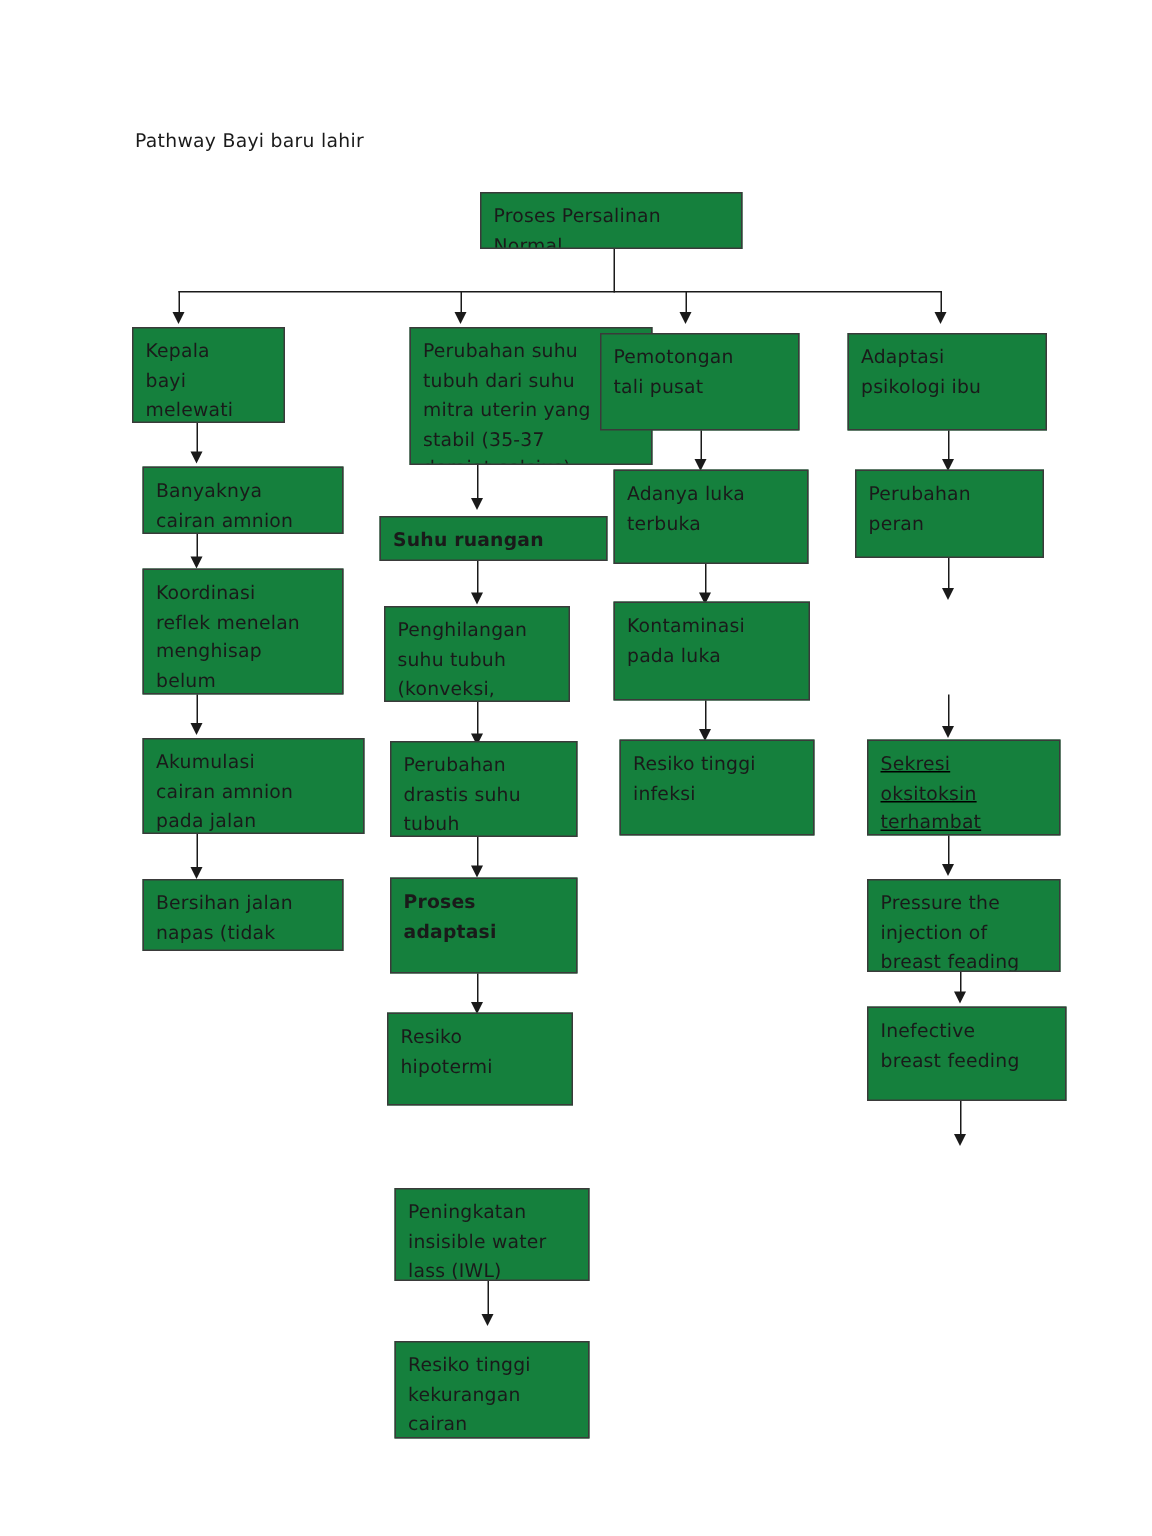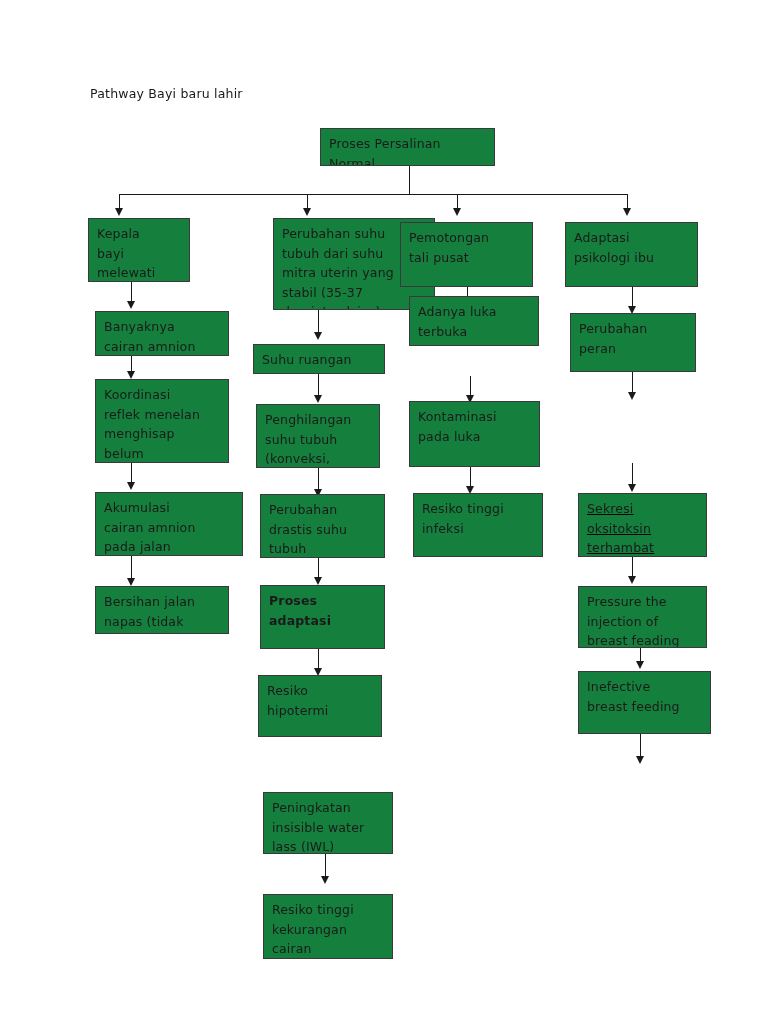--- a/index.html
+++ b/index.html
@@ -137,21 +137,21 @@
   <div class="node" style="left:233px; top:218px; width:162px; height:92px;margin-left:40px;">
     <span class="node-label">Perubahan suhu
 tubuh dari suhu
 mitra uterin yang
 stabil (35-37
 derajat celcius)</span>
   </div>
   <div class="vline" style="left:318px; top:310px; height:25px;"></div>
   <div class="arrowhead" style="left:313.5px; top:332px;"></div>
 
-  <div class="node" style="left:253px; top:344px; width:132px; height:30px;">
+  <div class="node" style="left:253px; top:344px; width:152px; height:30px;font-weight:bold;">
     <span class="node-label">Suhu ruangan</span>
   </div>
   <div class="vline" style="left:318px; top:374px; height:24px;"></div>
   <div class="arrowhead" style="left:313.5px; top:395px;"></div>
 
   <div class="node" style="left:256px; top:404px; width:124px; height:64px;">
     <span class="node-label">Penghilangan
 suhu tubuh
 (konveksi,
 radiasi)</span>
@@ -179,21 +179,21 @@
 tali pusat</span>
   </div>
 
   <div class="node" style="left:258px; top:675px; width:124px; height:62px;">
     <span class="node-label">Resiko
 hipotermi</span>
   </div>
   <div class="vline" style="left:467px; top:287px; height:22px;"></div>
   <div class="arrowhead" style="left:462.5px; top:306px;"></div>
 
-  <div class="node" style="left:409px; top:296px; width:130px; height:50px;">
+  <div class="node" style="left:409px; top:313px; width:130px; height:63px;">
     <span class="node-label">Adanya luka
 terbuka</span>
   </div>
   <div class="vline" style="left:470px; top:376px; height:22px;"></div>
   <div class="arrowhead" style="left:465.5px; top:395px;"></div>
 
   <div class="node" style="left:409px; top:401px; width:131px; height:66px;">
     <span class="node-label">Kontaminasi
 pada luka</span>
   </div>

